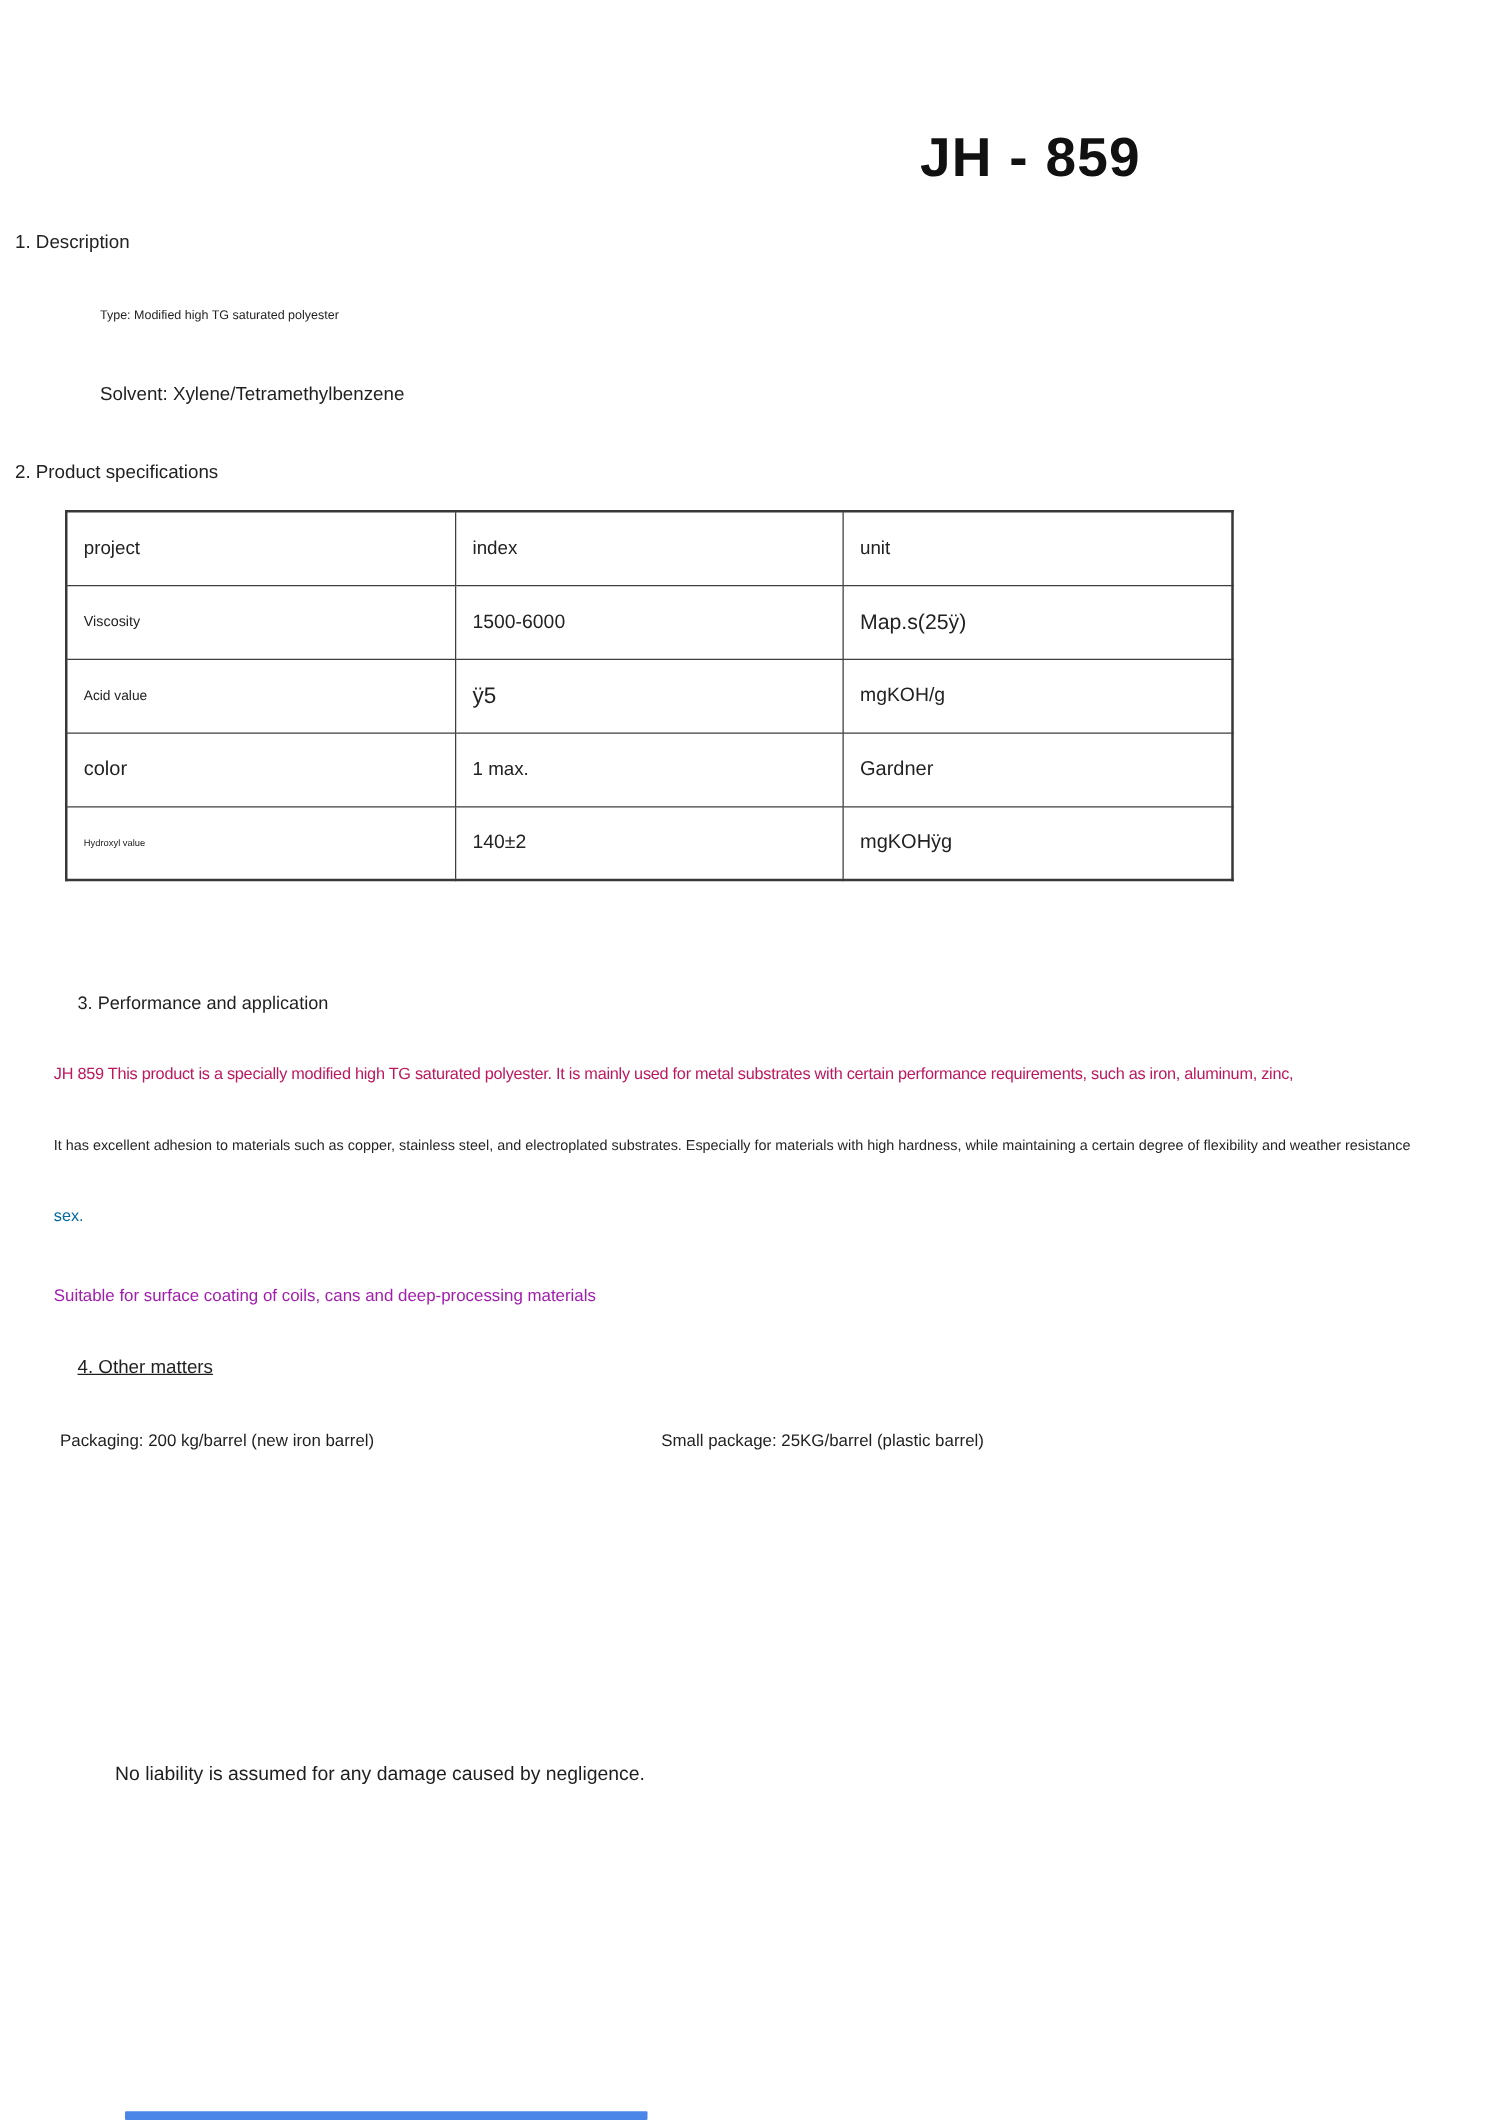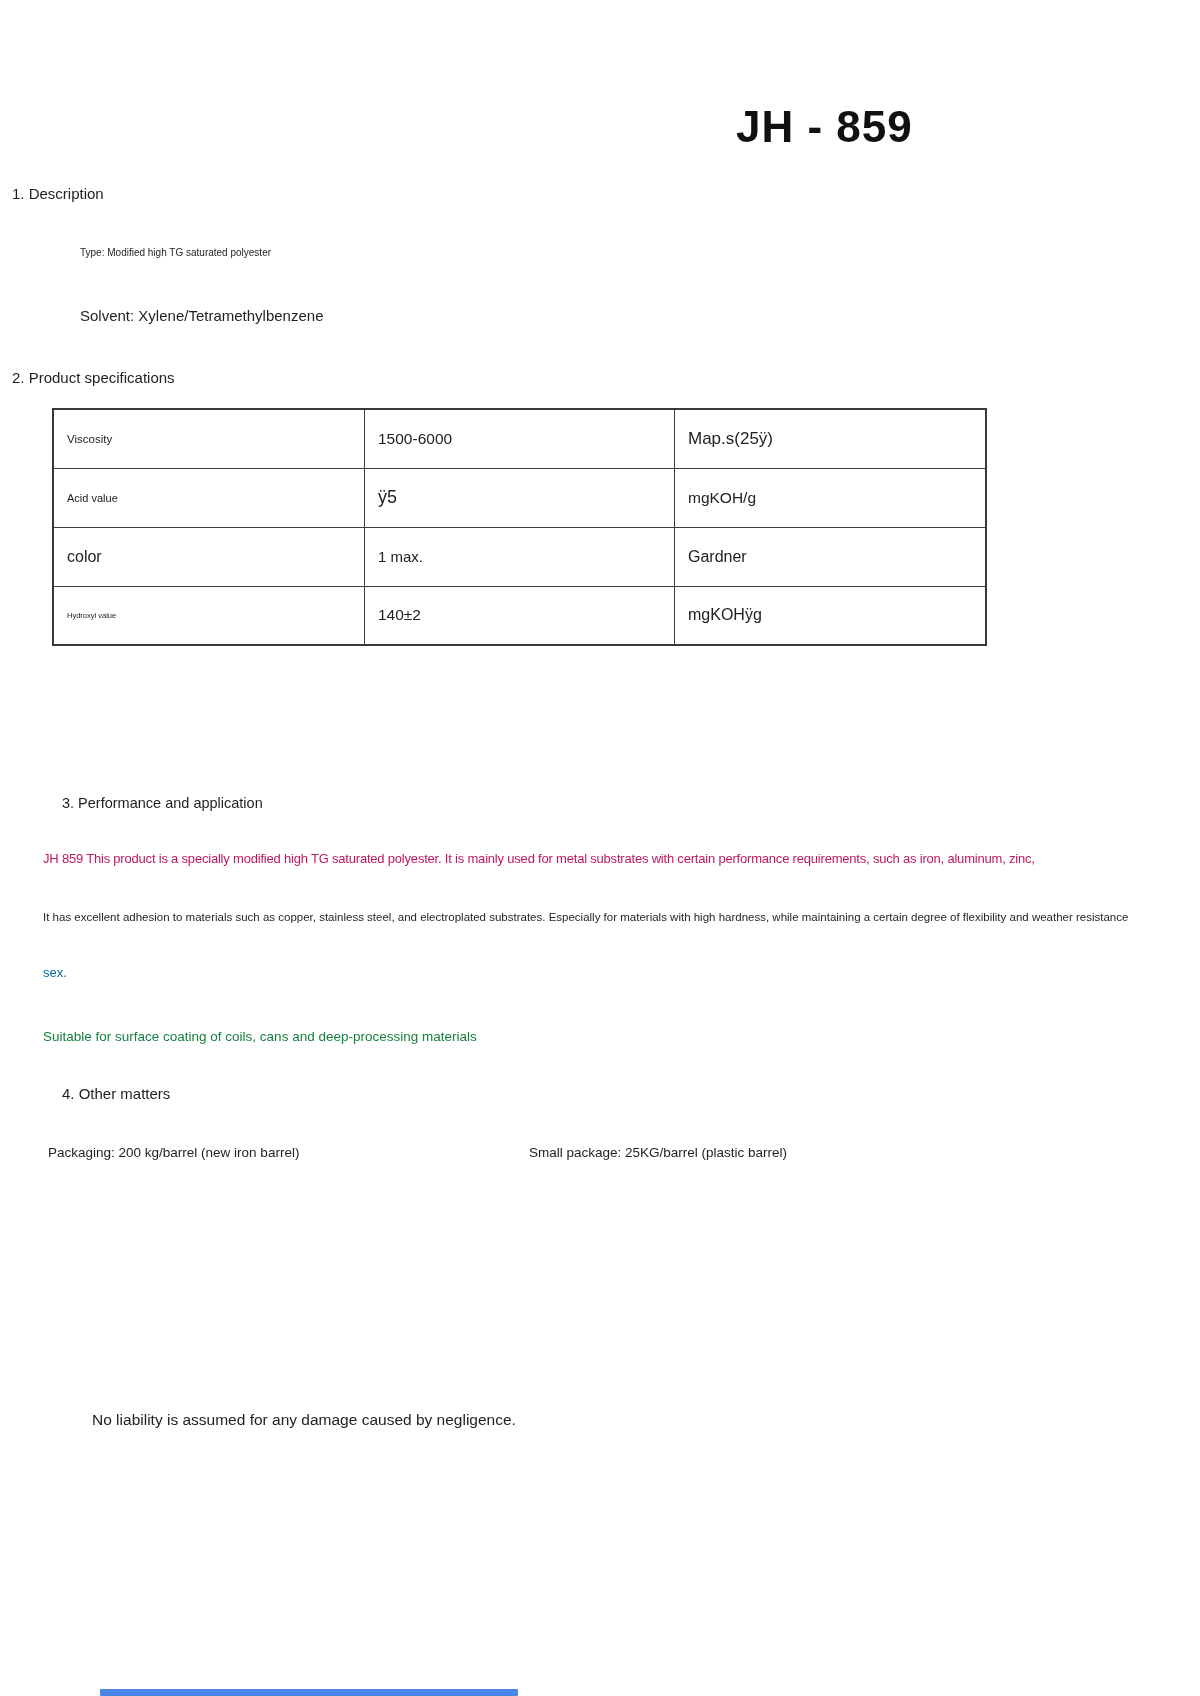--- a/index.html
+++ b/index.html
@@ -16,21 +16,21 @@
   .doc-title{
     left:736px;top:102px;
     font-size:44px;font-weight:700;letter-spacing:1px;color:#111;
   }
   .h-sec{font-size:15px;color:#222;}
   .h1-desc{left:12px;top:185px;}
   .type-line{left:80px;top:247px;font-size:10px;}
   .solvent-line{left:80px;top:307px;font-size:15px;}
   .h2-specs{left:12px;top:358px;margin-top:11px;}
   .h3-perf{left:62px;top:795px;font-size:14.5px;}
-  .h4-other{left:62px;top:1085px;font-size:15px;}
+  .h4-other{left:62px;top:1085px;font-size:15px;text-decoration:underline;}
 
   .spec-table{
     position:absolute;left:52px;top:408px;
     width:890px;border-collapse:collapse;table-layout:fixed;
     border:2px solid #383838;
   }
   .spec-table td{
     border:1px solid #3e3e3e;
     padding:0 0 0 13px;
     vertical-align:middle;
@@ -48,21 +48,21 @@
   .fs-xs{font-size:11px;}
   .fs-tiny{font-size:7.5px;}
   .fs-idx-big{font-size:18px;}
   .fs-16{font-size:16px;}
   .fs-15{font-size:15px;}
   .fs-17{font-size:17px;}
 
   .para1{left:43px;top:851px;font-size:13px;letter-spacing:-0.2px;color:#be185d;}
   .para2{left:43px;top:911px;font-size:11.5px;color:#262626;}
   .para3{left:43px;top:965px;font-size:13px;color:#0369a1;}
-  .para4{left:43px;top:1029px;font-size:13.5px;color:#15803d;}
+  .para4{left:43px;top:1029px;font-size:13.5px;color:#a21caf;}
   .pack-line{left:48px;top:1145px;font-size:13.5px;}
   .smallpack-line{left:529px;top:1145px;font-size:13.5px;}
   .disc1{left:40px;top:1348px;font-size:15.5px;}
   .disc2{left:92px;top:1411px;font-size:15.5px;}
   .scroll-thumb{
     left:100px;top:1689px;width:418px;height:7px;
     background:#4a86e8;border-radius:1px;
   }
 </style>
 </head>
@@ -73,20 +73,25 @@
   <div class="abs doc-title">JH - 859</div>
 
   <div class="abs h-sec h1-desc">1. Description</div>
   <div class="abs type-line">Type: Modified high TG saturated polyester</div>
   <div class="abs solvent-line">Solvent: Xylene/Tetramethylbenzene</div>
 
   <div class="abs h-sec h2-specs">2. Product specifications</div>
 
   <table class="spec-table">
     <tbody>
+        <tr>
+      <td class="colA fs-hdr">project</td>
+      <td class="colB fs-hdr">index</td>
+      <td class="colC fs-hdr">unit</td>
+    </tr>
     <tr>
       <td class="colA fs-sm">Viscosity</td>
       <td class="colB fs-med">1500-6000</td>
       <td class="colC fs-17">Map.s(25ÿ)</td>
     </tr>
     <tr>
       <td class="colA fs-xs">Acid value</td>
       <td class="colB fs-idx-big">ÿ5</td>
       <td class="colC fs-med">mgKOH/g</td>
     </tr>

